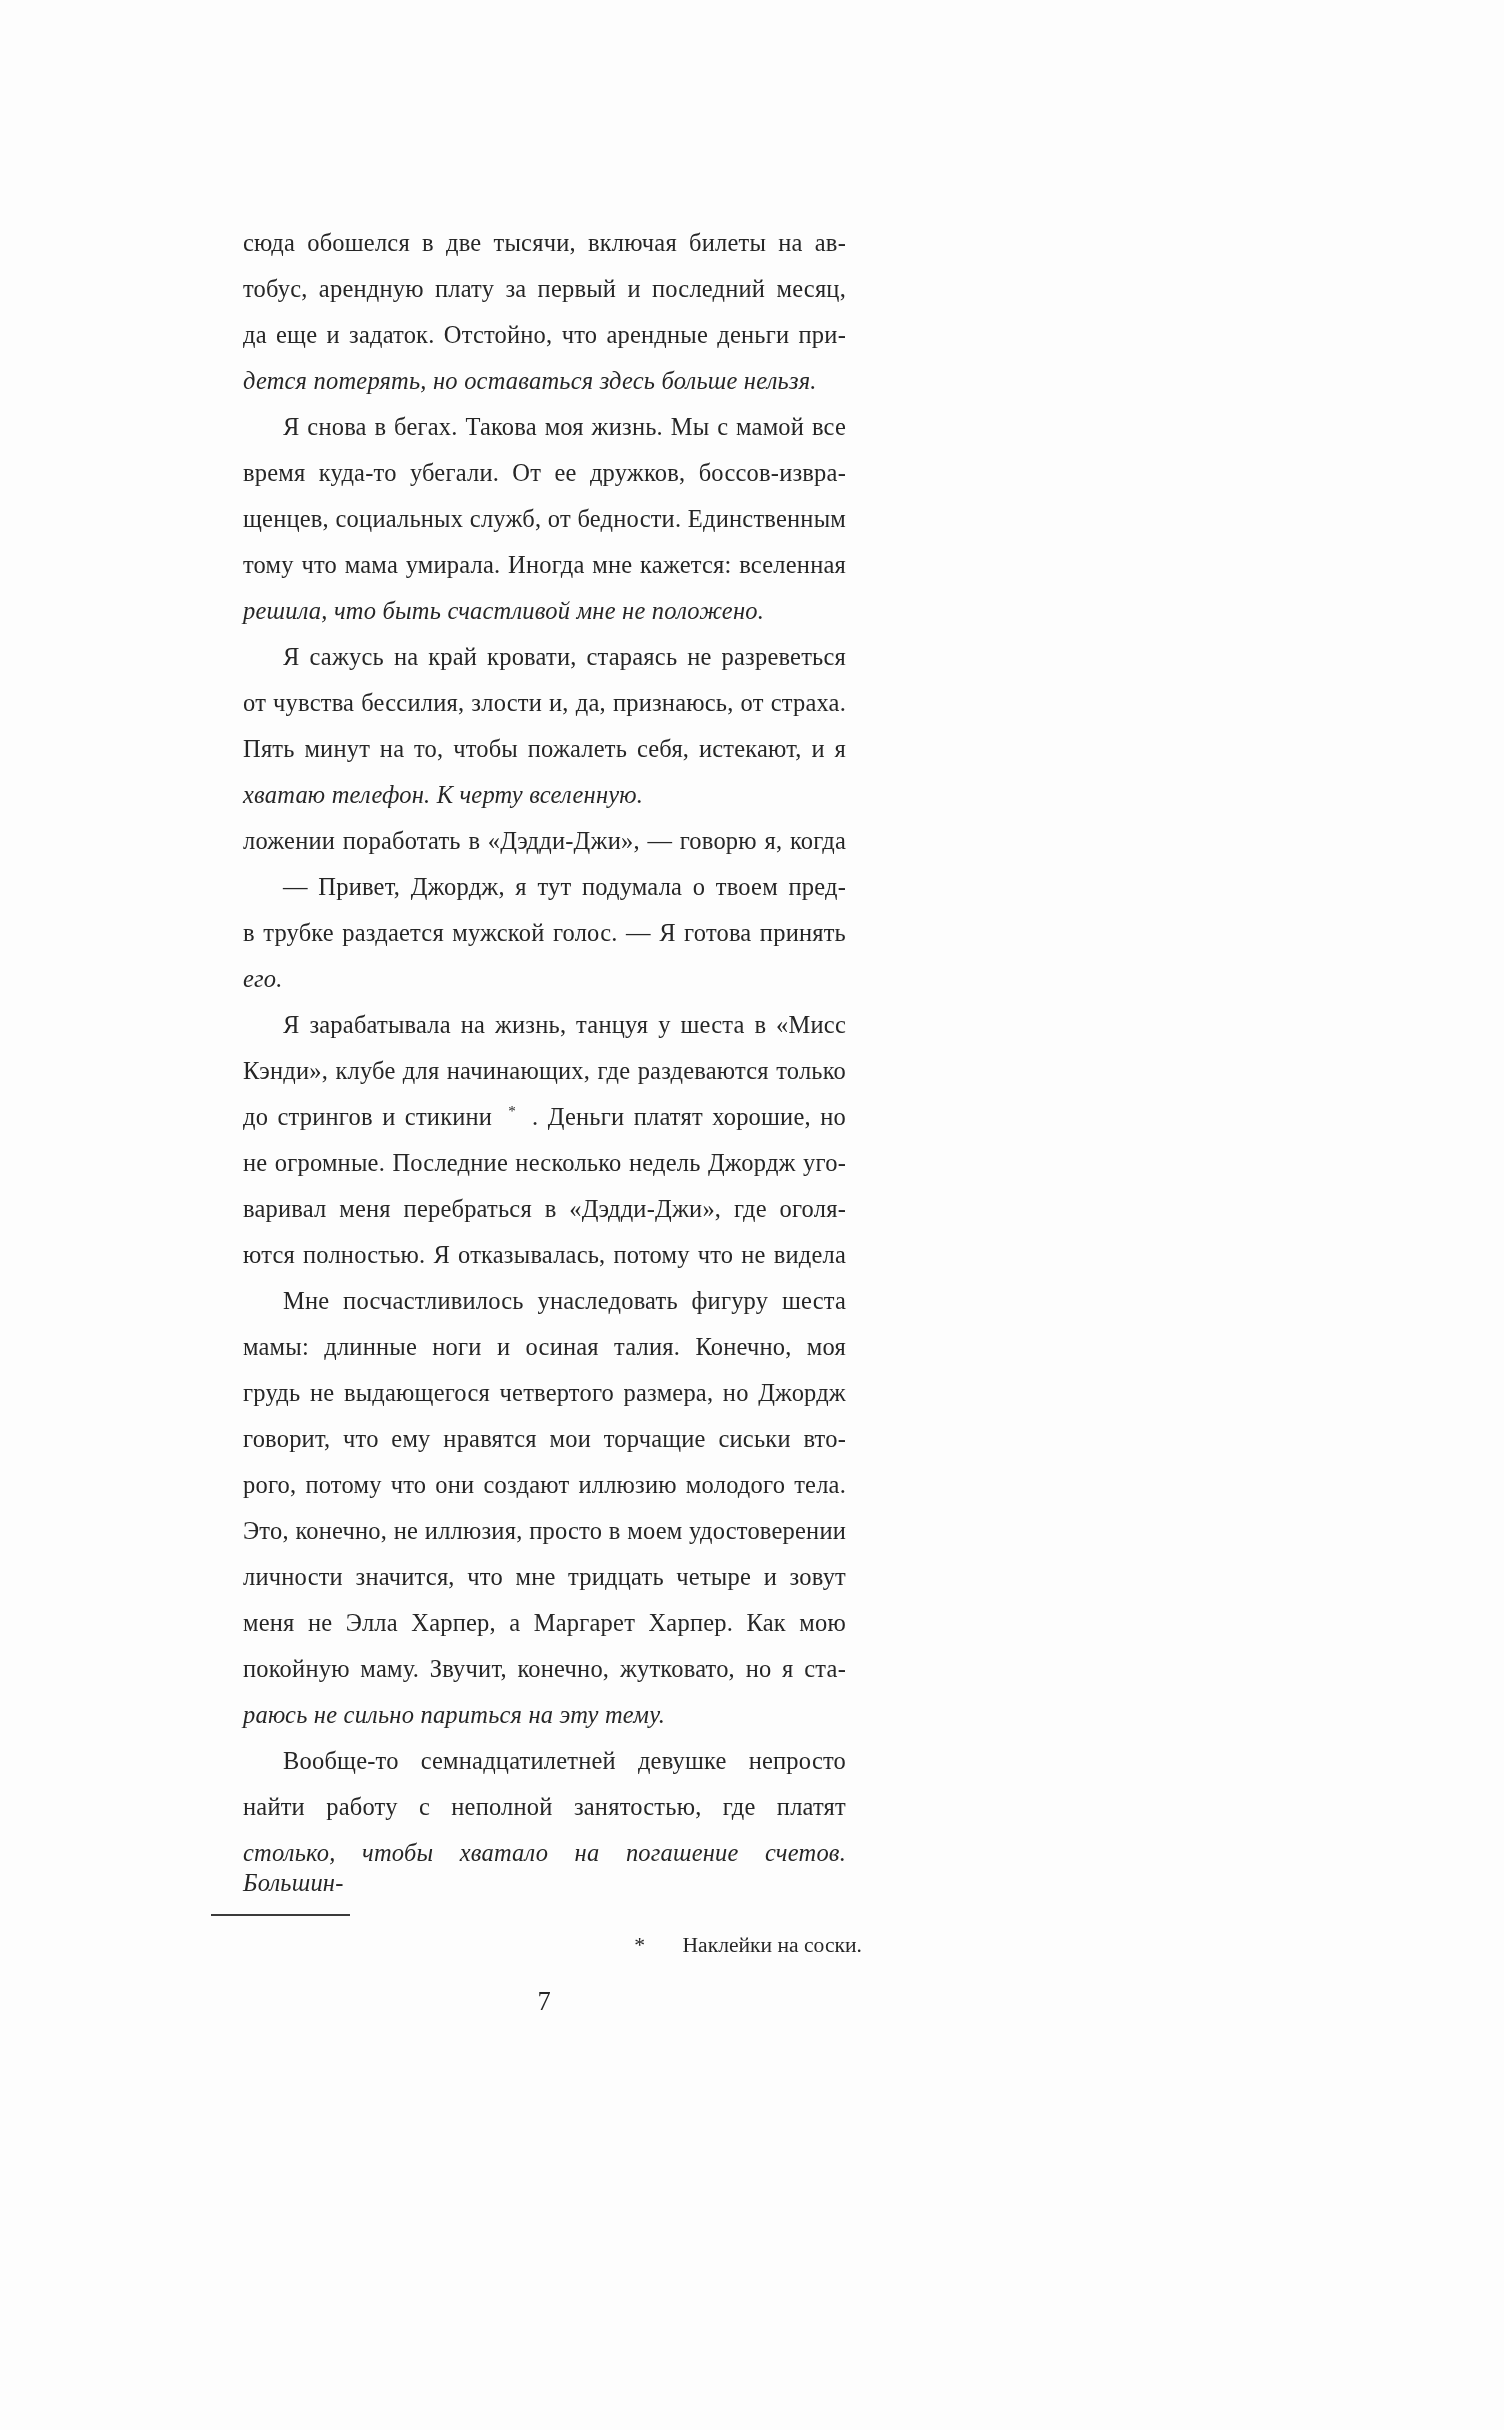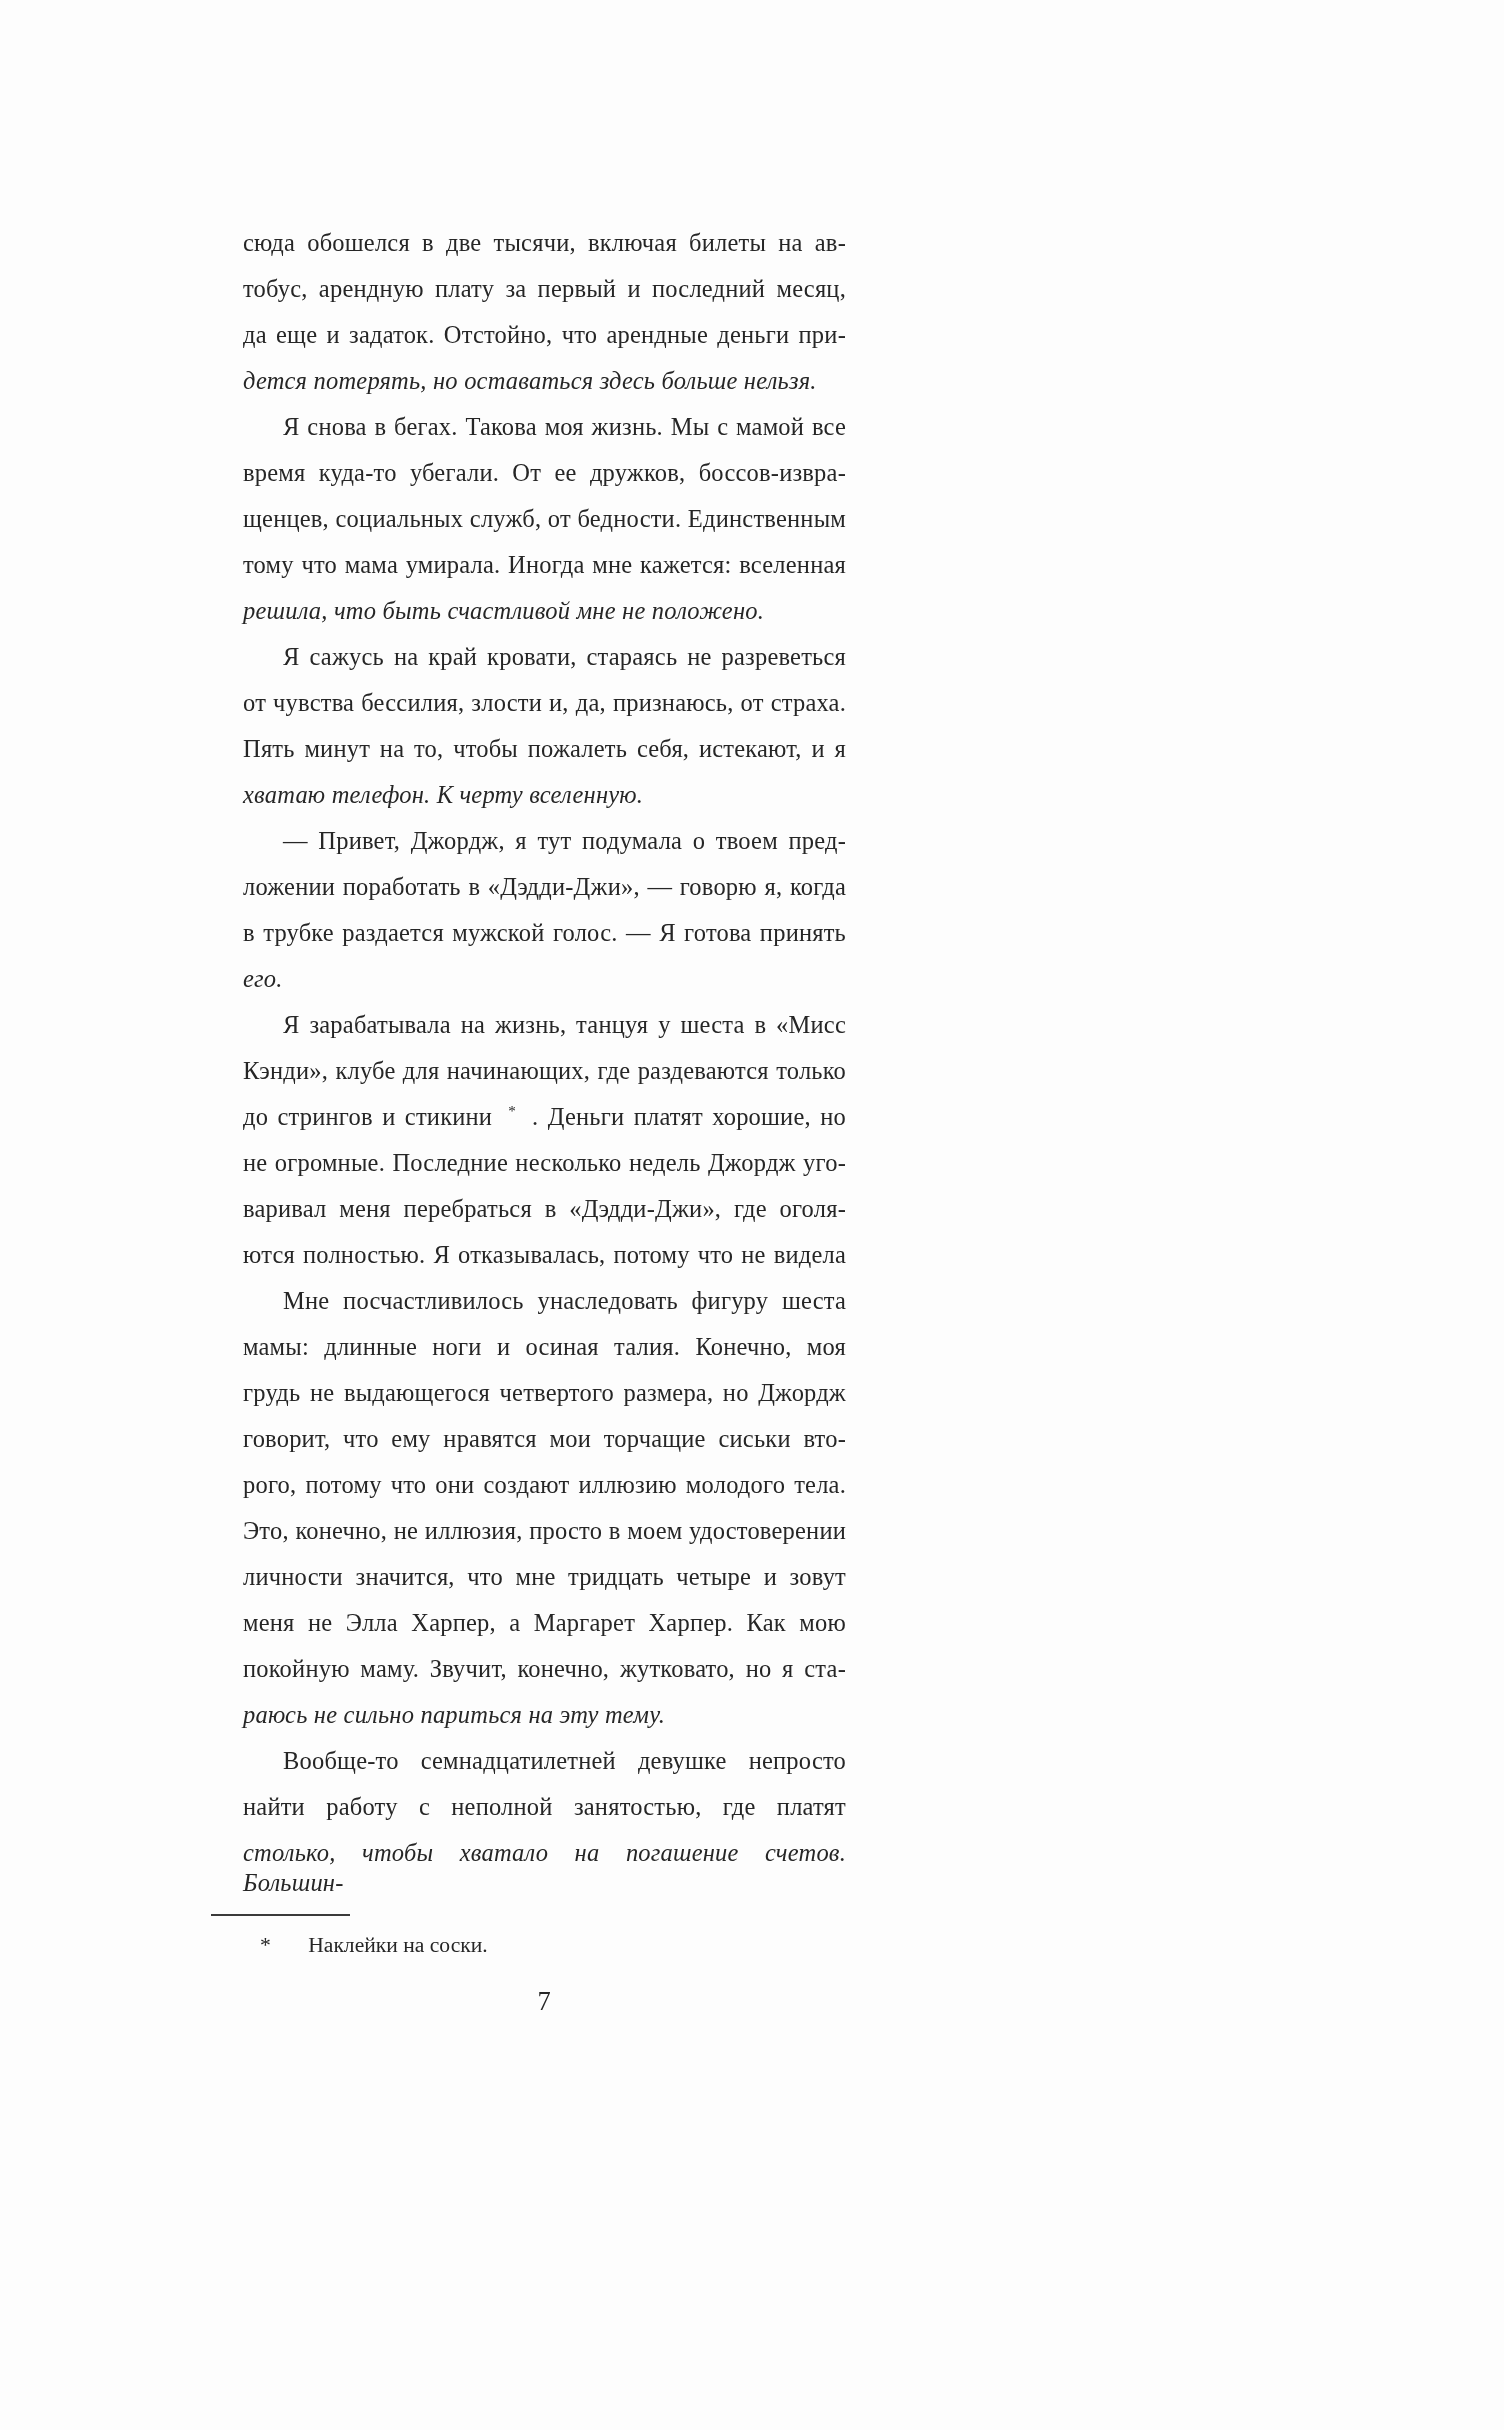--- a/index.html
+++ b/index.html
@@ -31,20 +31,21 @@
   .footnote-sep {
     width: 139px;
     border-top: 2px solid #3a3a3a;
     margin-top: 7.8px;
   }
   .footnote {
     margin-top: 5.9px;
     padding-left: 33px;
     font-size: 21.6px;
     line-height: 27.4px;
+    text-align: right;
   }
   .page-number {
     margin-top: 26.5px;
     text-align: center;
     font-size: 26.5px;
     letter-spacing: 1px;
   }
 </style>
 </head>
 <body>
@@ -64,22 +65,22 @@
         <div class="line">тому что мама умирала. Иногда мне кажется: вселенная</div>
         <div class="line last">решила, что быть счастливой мне не положено.</div>
       </div>
       <div class="paragraph">
         <div class="line indent">Я сажусь на край кровати, стараясь не разреветься</div>
         <div class="line">от чувства бессилия, злости и, да, признаюсь, от страха.</div>
         <div class="line">Пять минут на то, чтобы пожалеть себя, истекают, и я</div>
         <div class="line last">хватаю телефон. К черту вселенную.</div>
       </div>
       <div class="paragraph">
+        <div class="line">ложении поработать в «Дэдди-Джи», — говорю я, когда</div>
         <div class="line indent">— Привет, Джордж, я тут подумала о твоем пред-</div>
-        <div class="line">ложении поработать в «Дэдди-Джи», — говорю я, когда</div>
         <div class="line">в трубке раздается мужской голос. — Я готова принять</div>
         <div class="line last">его.</div>
       </div>
       <div class="paragraph">
         <div class="line indent">Я зарабатывала на жизнь, танцуя у шеста в «Мисс</div>
         <div class="line">Кэнди», клубе для начинающих, где раздеваются только</div>
         <div class="line">до стрингов и стикини<sup>*</sup>. Деньги платят хорошие, но</div>
         <div class="line">не огромные. Последние несколько недель Джордж уго-</div>
         <div class="line">варивал меня перебраться в «Дэдди-Джи», где оголя-</div>
         <div class="line">ются полностью. Я отказывалась, потому что не видела</div>

